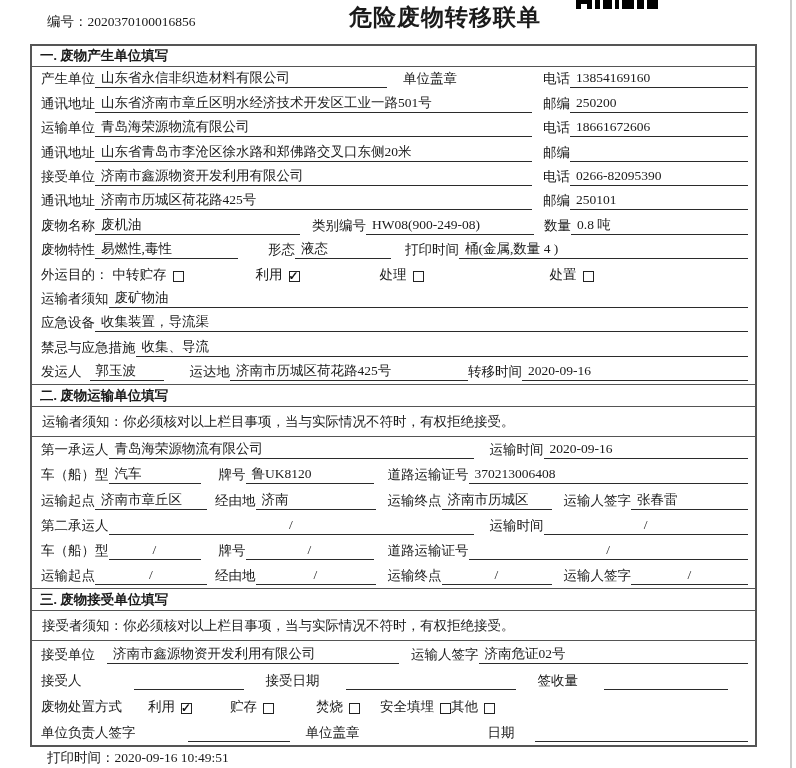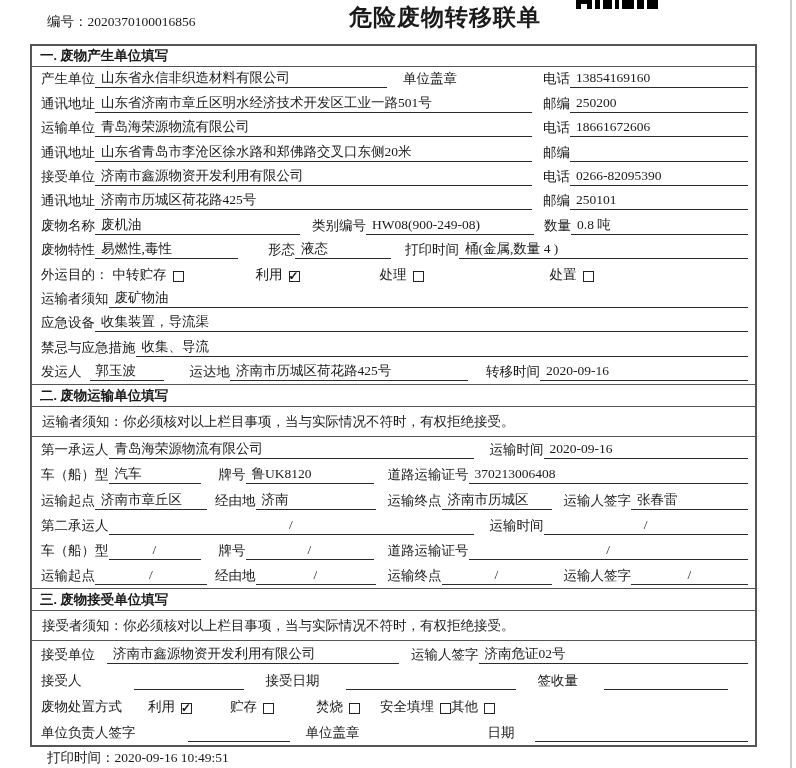--- a/index.html
+++ b/index.html
@@ -145,21 +145,21 @@
   <div class="fr h1">
     <span class="lb">禁忌与应急措施</span>
     <span class="v g">收集、导流</span>
   </div>
 
   <div class="fr h1">
     <span class="lb">发运人</span>
     <span class="v" style="width:74px;margin-left:8px">郭玉波</span>
     <span class="lb" style="margin-left:26px">运达地</span>
     <span class="v" style="width:238px">济南市历城区荷花路425号</span>
-    <span class="lb" style="margin-left:18px">转移时间</span>
+    <span class="lb" style="">转移时间</span>
     <span class="v g">2020-09-16</span>
   </div>
 
   <div class="sh bt">二. 废物运输单位填写</div>
   <div class="nt">运输者须知：你必须核对以上栏目事项，当与实际情况不符时，有权拒绝接受。</div>
 
   <div class="fr h2">
     <span class="lb">第一承运人</span>
     <span class="v" style="width:365px">青岛海荣源物流有限公司</span>
     <span class="lb" style="margin-left:16px">运输时间</span>

